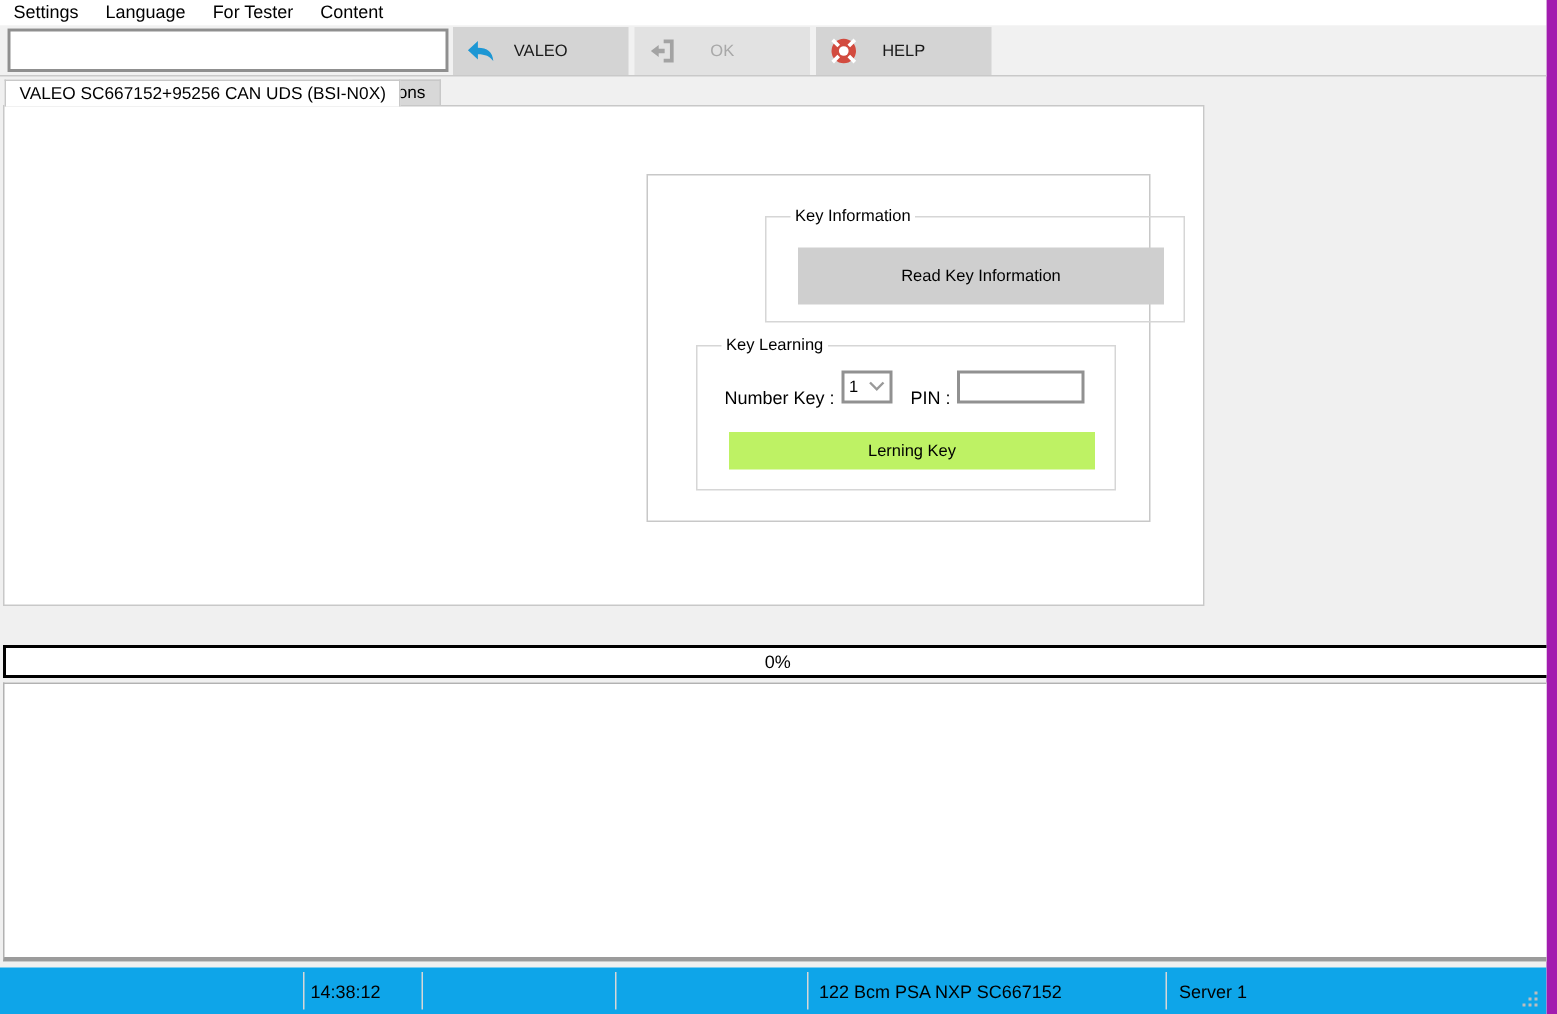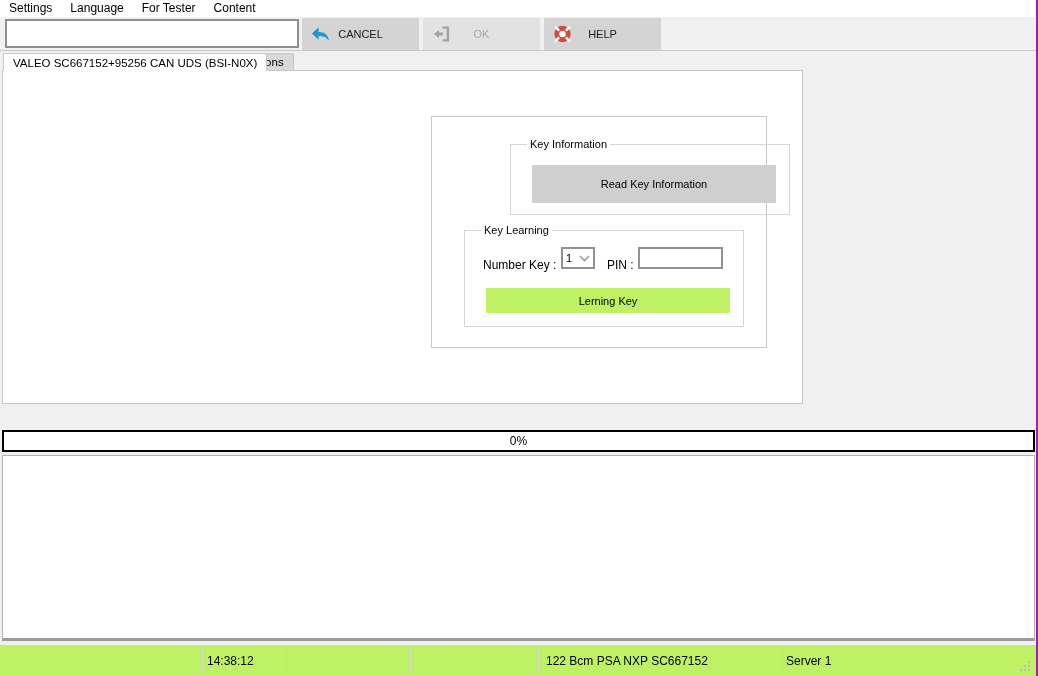--- a/index.html
+++ b/index.html
@@ -1,18 +1,18 @@
 <!DOCTYPE html>
 <html><head>
 <meta charset="utf-8">
 <style>
   * { margin:0; padding:0; box-sizing:border-box; }
   html,body { background:#ffffff; }
   body { font-family:"Liberation Sans", sans-serif; }
-  .window { position:relative; width:1038px; height:676px; background:#f0f0f0; overflow:hidden; border-right:2px solid #a21caf; }
+  .window { position:relative; width:1038px; height:676px; background:#f0f0f0; overflow:hidden; border-right:7px solid #a21caf; }
 
   
   .menubar { position:absolute; left:0; top:0; width:100%; height:17px; background:#ffffff; display:flex; align-items:center; font-size:12px; color:#000; }
   .menu-item { padding:0 9px; height:17px; line-height:17px; cursor:default; }
 
   
   .toolbar { position:absolute; left:0; top:17px; width:100%; height:34px; background:#f1f1f1; border-bottom:1px solid #c9c9c9; }
   .toolbar-input { position:absolute; left:5px; top:2px; width:294px; height:29px; border:2px solid #8f8f8f; background:#fff; font:12px "Liberation Sans",sans-serif; padding:0 5px; outline:none; }
   .tb-btn { position:absolute; top:1px; height:32px; width:117px; background:#d4d4d4; cursor:default; }
   .tb-label { position:absolute; left:0; right:0; top:0; bottom:0; display:flex; align-items:center; justify-content:center; font-size:11px; color:#1a1a1a; }
@@ -60,21 +60,21 @@
   .combo { position:absolute; left:96px; top:16px; width:34px; height:22px; border:2px solid #919191; background:#fff; display:flex; align-items:center; justify-content:space-between; padding:0 3px; font-size:11px; cursor:default; }
   #kl-pin-label { left:142px; top:27px; }
   #kl-pin-input { left:173px; top:16px; width:85px; height:22px; }
   #kl-learn { left:21px; top:57px; width:244px; height:25px; background:#bef264; }
 
   
   .progress { position:absolute; left:2px; top:430px; width:1033px; height:22px; background:#fff; border:2px solid #000; display:flex; align-items:center; justify-content:center; font-size:12px; color:#000; }
   .log { position:absolute; left:2px; top:455px; width:1033px; height:186px; background:#fff; border:1px solid #b2b2b2; border-bottom:3px solid #9b9b9b; font-size:12px; }
 
   
-  .statusbar { position:absolute; left:0; top:645px; width:100%; height:31px; background:#bef264; font-size:12px; color:#000; }
+  .statusbar { position:absolute; left:0; top:645px; width:100%; height:31px; background:#0ea5e9; font-size:12px; color:#000; }
   .sb-sep { position:absolute; top:3px; bottom:3px; width:1px; background:#d7d7d7; }
   .sb-text { position:absolute; top:50%; transform:translateY(-50%); white-space:nowrap; }
   #sb-sep1{left:202px;} #sb-sep2{left:281px;} #sb-sep3{left:410px;} #sb-sep4{left:538px;} #sb-sep5{left:777px;}
   #sb-time{left:207px;} #sb-device{left:546px;} #sb-server{left:786px;}
   .grip { position:absolute; right:5px; bottom:4px; width:12px; height:12px; }
 </style>
 </head>
 <body>
 
 <div class="window">
@@ -87,21 +87,21 @@
   </div>
 
   <div class="toolbar">
     <input class="toolbar-input" value="" style="">
     <div class="tb-btn" id="btn-cancel">
       <span class="tb-icon">
         <svg viewBox="0 0 20 20" width="19" height="19">
             <path d="M8 3 L1 9.5 L8 16 L8 12.2 C13.2 12.2 16.3 13.6 18.8 17 C18.3 10.8 14.6 7.8 8 7.8 Z" fill="#1d97d4"></path>
           </svg>
       </span>
-      <span class="tb-label">CANCEL</span>
+      <span class="tb-label">VALEO</span>
     </div>
     <div class="tb-btn" id="btn-help">
       <span class="tb-icon">
         <svg viewBox="0 0 20 20" width="19" height="19">
           <circle cx="10" cy="10" r="8.6" fill="#d24b3f"></circle>
           <g stroke="#ffffff" stroke-width="2.6" transform="rotate(45 10 10)">
             <path d="M10 -1 V5 M10 15 V21 M-1 10 H5 M15 10 H21" fill="none"></path>
           </g>
           <circle cx="10" cy="10" r="3.4" fill="#ffffff"></circle>
         </svg>

